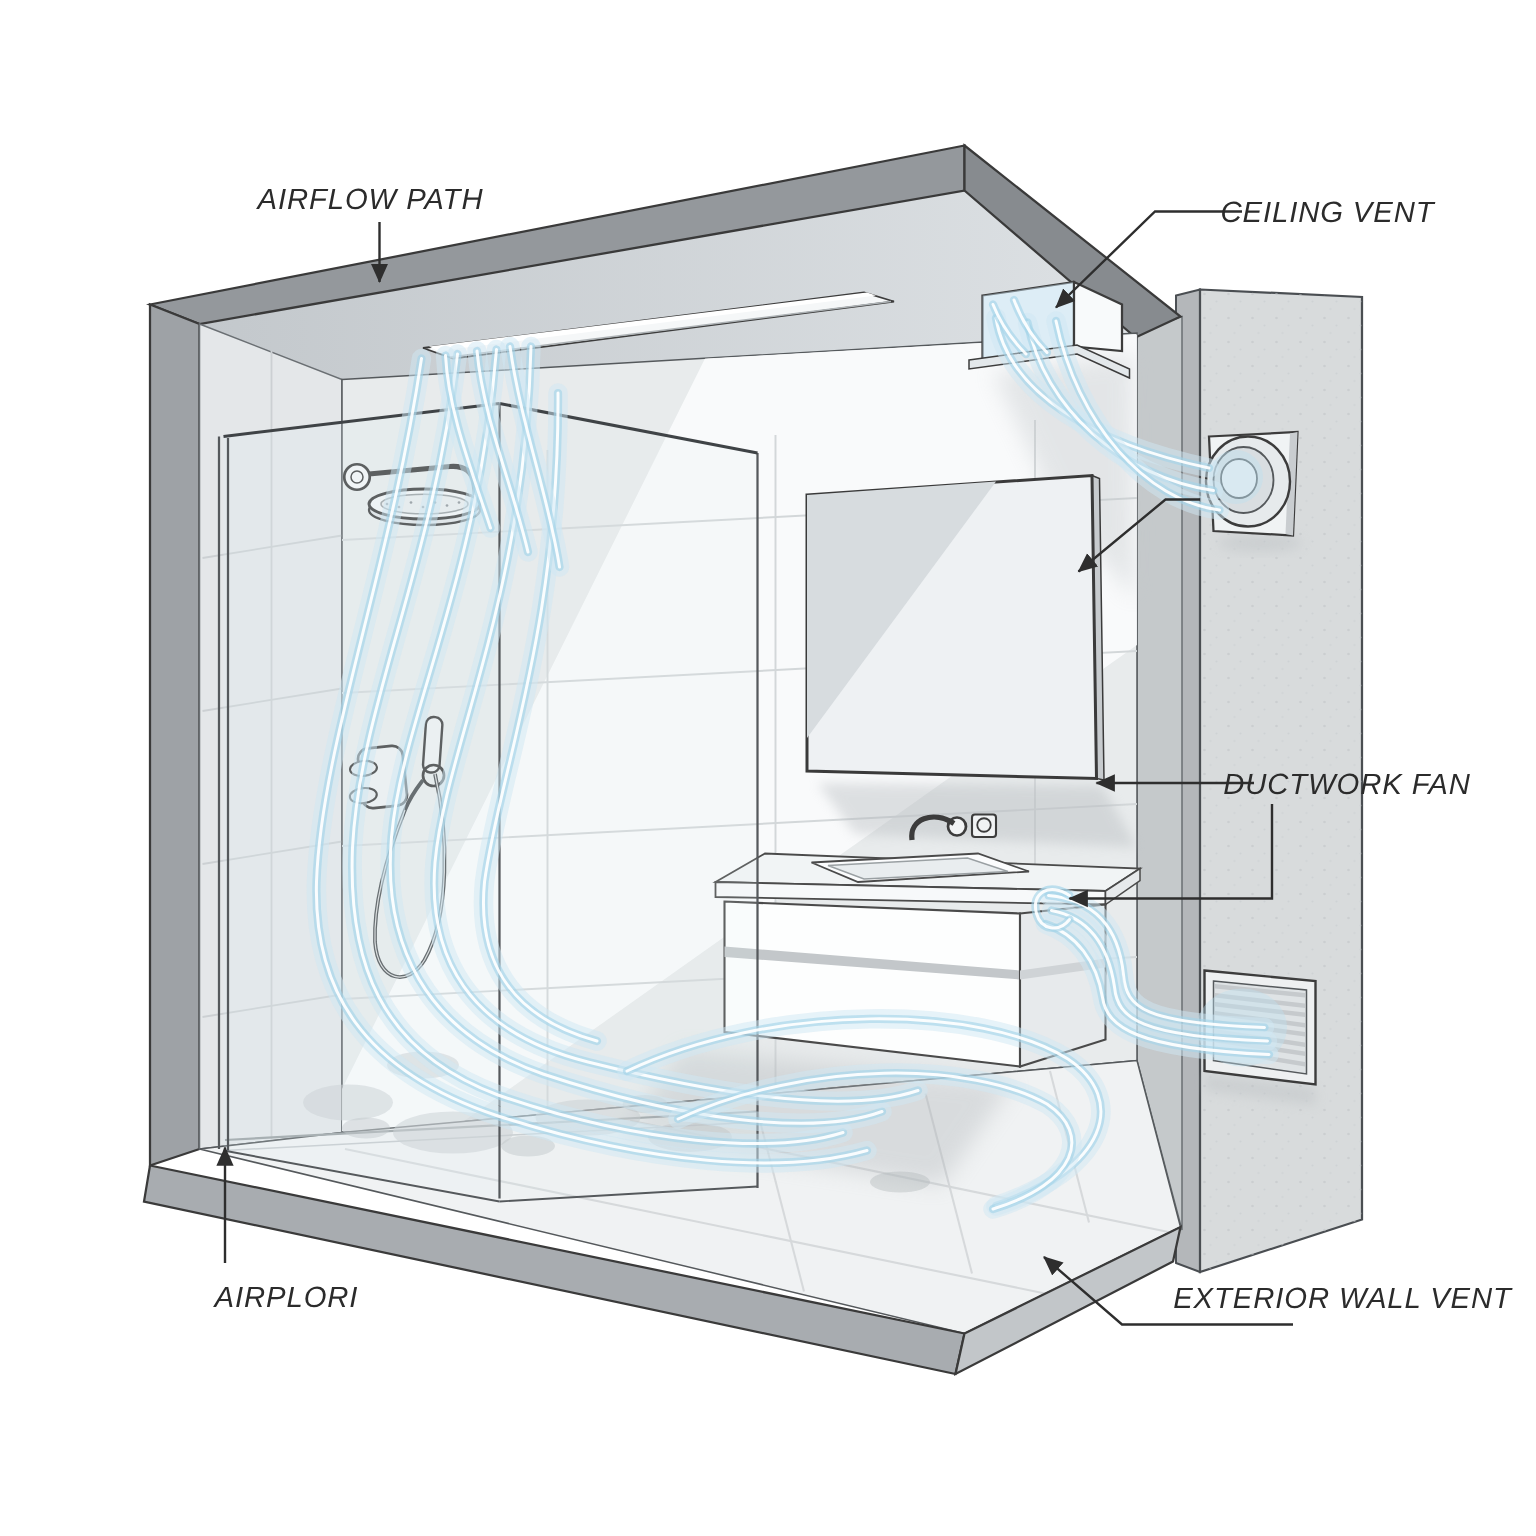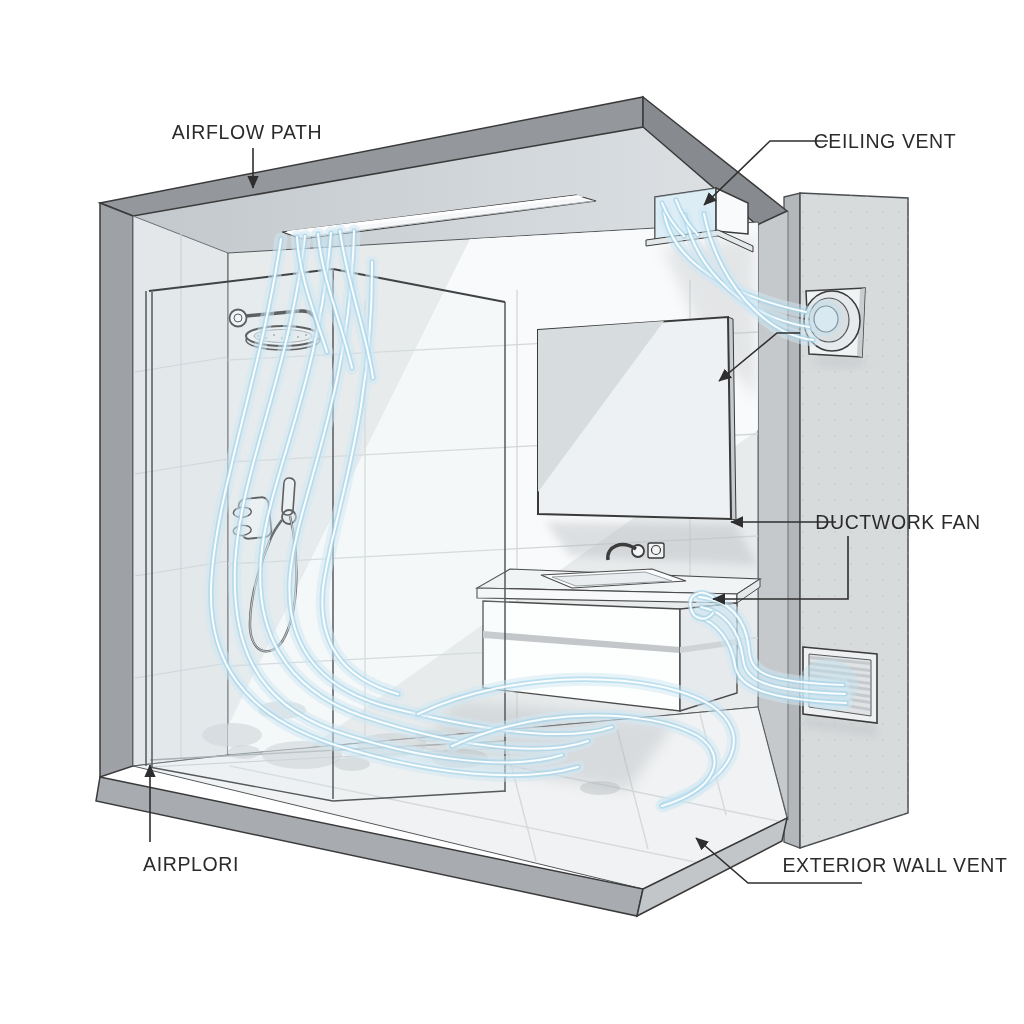--- a/index.html
+++ b/index.html
@@ -1,16 +1,16 @@
 <!DOCTYPE html>
 <html><head>
 <meta charset="utf-8">
 <style>
   html,body{margin:0;padding:0;background:#ffffff;}
-  .page{width:1024px;height:1024px;position:relative;font-family:"Liberation Sans",sans-serif;}
+  .page{width:1024px;height:1024px;position:relative;font-family:"Liberation Sans",sans-serif;font-style:italic;}
   svg{display:block;}
   .lbl{font-family:"Liberation Sans",sans-serif;font-size:19.5px;font-weight:500;
        letter-spacing:0.6px;fill:#2b2b2b;}
   .leader{fill:none;stroke:#2e2e2e;stroke-width:1.6;}
   .grout{stroke:#d3d7d9;stroke-width:1.3;}
   .sg{fill:none;stroke:#cfe8f4;stroke-width:13;opacity:.5;stroke-linecap:round;}
   .sm{fill:none;stroke:#a3d4e9;stroke-width:5.5;opacity:.62;stroke-linecap:round;}
   .sc{fill:none;stroke:#ffffff;stroke-width:2;opacity:.92;stroke-linecap:round;}
 </style>
 </head>

